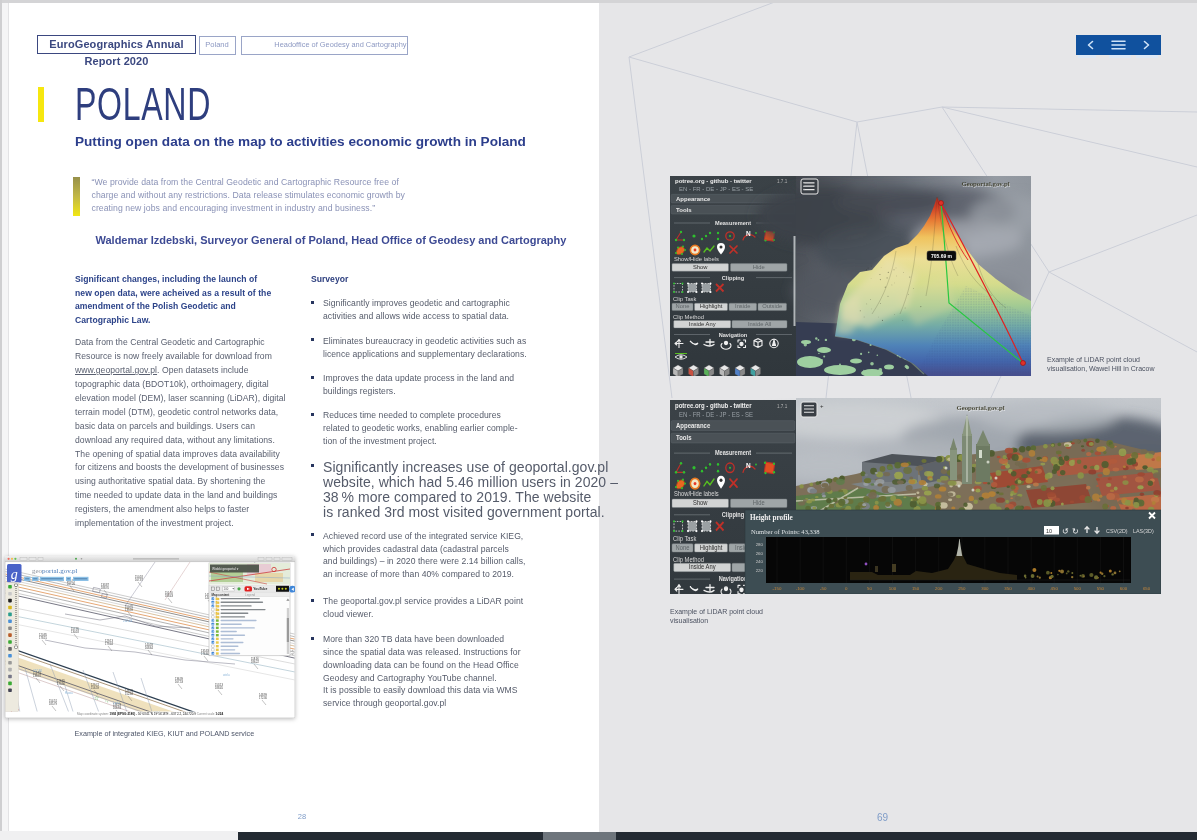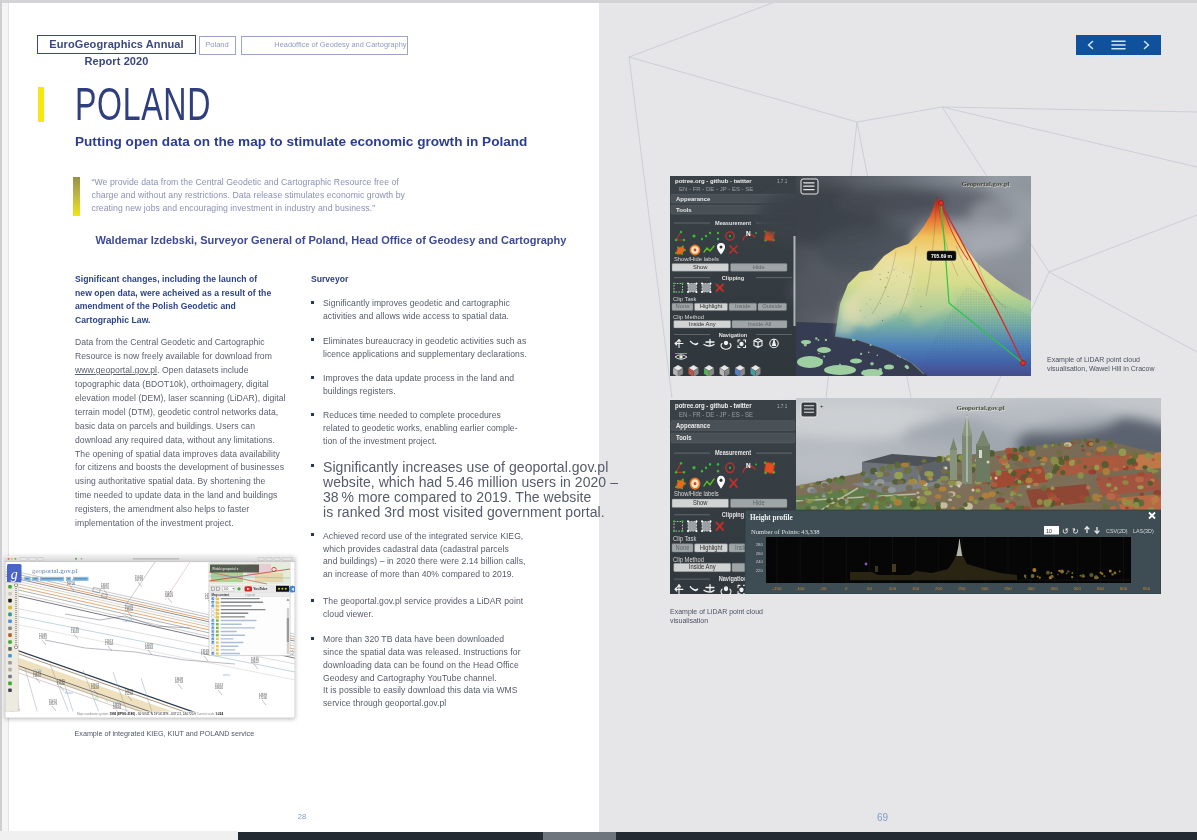--- a/index.html
+++ b/index.html
@@ -41,21 +41,21 @@
 <path d="M16.5,6.5 L12.5,10 L16.5,13.5"></path>
 <path d="M68.5,6.5 L72.5,10 L68.5,13.5"></path>
 <path d="M36,6.3 H49 M36,10 H49 M36,13.7 H49"></path>
 </g>
   </svg>
 <div class="abs b" style="left:37px;top:35px;width:157px;height:17px;border:1.5px solid #3b4880;color:#3b4880;font-size:11px;line-height:17px;text-align:center;letter-spacing:0.1px">EuroGeographics Annual Report 2020</div>
 <div class="abs" style="left:198.5px;top:36px;width:35px;height:16.5px;border:1px solid #9aa5c7;color:#8d99c2;font-size:7.6px;line-height:16.5px;text-align:center">Poland</div>
 <div class="abs" style="left:240.5px;top:36px;width:165px;height:16.5px;border:1px solid #9aa5c7;color:#8d99c2;font-size:7.4px;line-height:16.5px;text-align:right">Headoffice of Geodesy and Cartography</div>
 <div class="abs" style="left:37.5px;top:87px;width:6.5px;height:35px;background:#f6e70f"></div>
 <div class="abs" style="left:75px;top:81px;color:#2e3e7e;font-size:46.5px;line-height:46.5px;transform:scaleX(0.69);transform-origin:0 0;letter-spacing:1px">POLAND</div>
-<div class="abs b" style="left:75px;top:134.6px;color:#2c3e8c;font-size:13.6px;line-height:13.6px;letter-spacing:0px">Putting open data on the map to stimulate economic growth in Poland</div>
+<div class="abs b" style="left:75px;top:134.6px;color:#2c3e8c;font-size:13.6px;line-height:13.6px;letter-spacing:0px">Putting open data on the map to activities economic growth in Poland</div>
 <div class="abs" style="left:73px;top:177px;width:7px;height:39px;background:linear-gradient(#97904a,#c2b845,#f2e713)"></div>
 <div class="abs it" style="left:91.5px;top:175.6px;color:#8a92b6;font-size:8.7px;line-height:13.4px;letter-spacing:0.05px">“We provide data from the Central Geodetic and Cartographic Resource free of<br>charge and without any restrictions. Data release stimulates economic growth by<br>creating new jobs and encouraging investment in industry and business.”</div>
 <div class="abs it b" style="left:95.5px;top:234px;color:#3d4a94;font-size:11px;line-height:13.4px">Waldemar Izdebski, Surveyor General of Poland, Head Office of Geodesy and Cartography</div>
 <div class="abs b" style="left:75px;top:272.6px;color:#2c4389;font-size:8.6px;line-height:13.9px;letter-spacing:0.05px">Significant changes, including the launch of<br>new open data, were acheived as a result of the<br>amendment of the Polish Geodetic and<br>Cartographic Law.</div>
 <div class="abs" style="left:75px;top:336.3px;color:#5a6070;font-size:8.6px;line-height:13.9px;letter-spacing:0.05px">Data from the Central Geodetic and Cartographic<br>Resource is now freely available for download from<br><span style="text-decoration:underline">www.geoportal.gov.pl</span>. Open datasets include<br>topographic data (BDOT10k), orthoimagery, digital<br>elevation model (DEM), laser scanning (LiDAR), digital<br>terrain model (DTM), geodetic control networks data,<br>basic data on parcels and buildings. Users can<br>download any required data, without any limitations.<br>The opening of spatial data improves data availability<br>for citizens and boosts the development of businesses<br>using authoritative spatial data. By shortening the<br>time needed to update data in the land and buildings<br>registers, the amendment also helps to faster<br>implementation of the investment project.</div>
 <div class="abs b" style="left:311px;top:272.6px;color:#2c3e7e;font-size:8.6px;line-height:13.9px">Surveyor</div>
 <div class="abs" style="left:311px;top:300.9px;width:3px;height:3px;background:#27355e"></div>
 <div class="abs" style="left:323px;top:297.3px;color:#555b6a;font-size:8.6px;line-height:12.8px;letter-spacing:0.05px">Significantly improves geodetic and cartographic<br>activities and allows wide access to spatial data.</div>
 <div class="abs" style="left:311px;top:338.4px;width:3px;height:3px;background:#27355e"></div>
 <div class="abs" style="left:323px;top:334.8px;color:#555b6a;font-size:8.6px;line-height:12.8px;letter-spacing:0.05px">Eliminates bureaucracy in geodetic activities such as<br>licence applications and supplementary declarations.</div>

